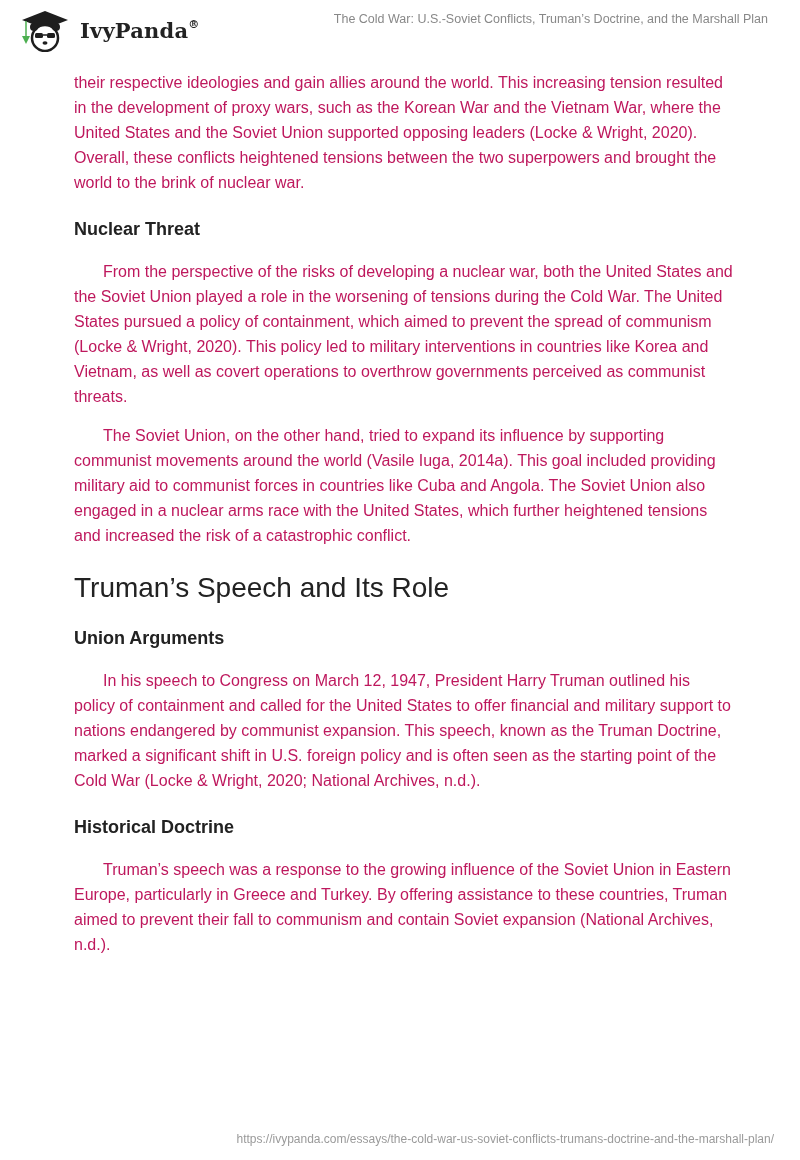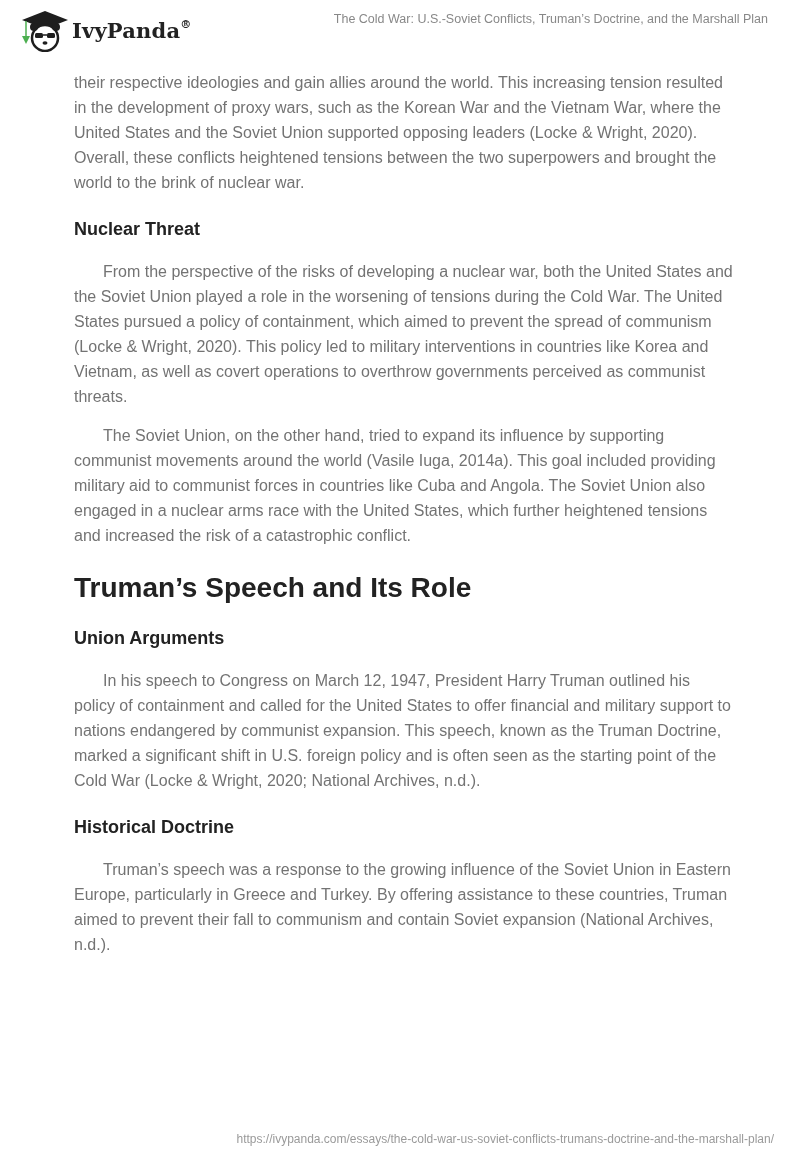--- a/index.html
+++ b/index.html
@@ -5,33 +5,33 @@
     html, body { margin: 0; padding: 0; background: #ffffff; }
     body {
       width: 800px; height: 1160px; position: relative; overflow: hidden;
       font-family: "Liberation Sans", sans-serif; color: #222222;
     }
     .header { position: absolute; top: 0; left: 0; width: 800px; height: 60px; }
     .logo { position: absolute; left: 18px; top: 8px; display: flex; align-items: center; }
     .logo svg { display: block; }
     .logo-text {
       font-family: "DejaVu Serif", serif; font-weight: bold; font-size: 21px; color: #222;
-      letter-spacing: 0.2px;
+      margin-left: 8px; letter-spacing: 0.2px;
     }
     .logo-text sup { font-size: 11px; position: relative; top: -2px; }
     .doc-title {
       position: absolute; right: 32px; top: 12px; font-size: 12.5px; color: #888888;
       white-space: nowrap;
     }
     .content { position: absolute; left: 74px; top: 70px; width: 660px; }
     p {
-      margin: 0 0 14px 0; font-size: 16px; line-height: 25px; color: #737373;
+      margin: 0 0 14px 0; font-size: 16px; line-height: 25px; color: #be185d;
     }
     p.indent { text-indent: 29px; }
-    h2 { font-size: 28px; font-weight: bold; margin: 24px 0 18px 0; color: #222; line-height: 32px; }
+    h2 { font-size: 28px; font-weight: normal; margin: 24px 0 18px 0; color: #222; line-height: 32px; }
     h3 { font-size: 18px; font-weight: bold; margin: 20px 0 16px 0; color: #222; line-height: 28px; }
     .footer-url {
       position: absolute; right: 26px; top: 1132px; font-size: 12px; color: #9a9a9a; white-space: nowrap;
     }
   </style>
 </head>
 <body>
 
 <div class="header">
   <div class="logo">

